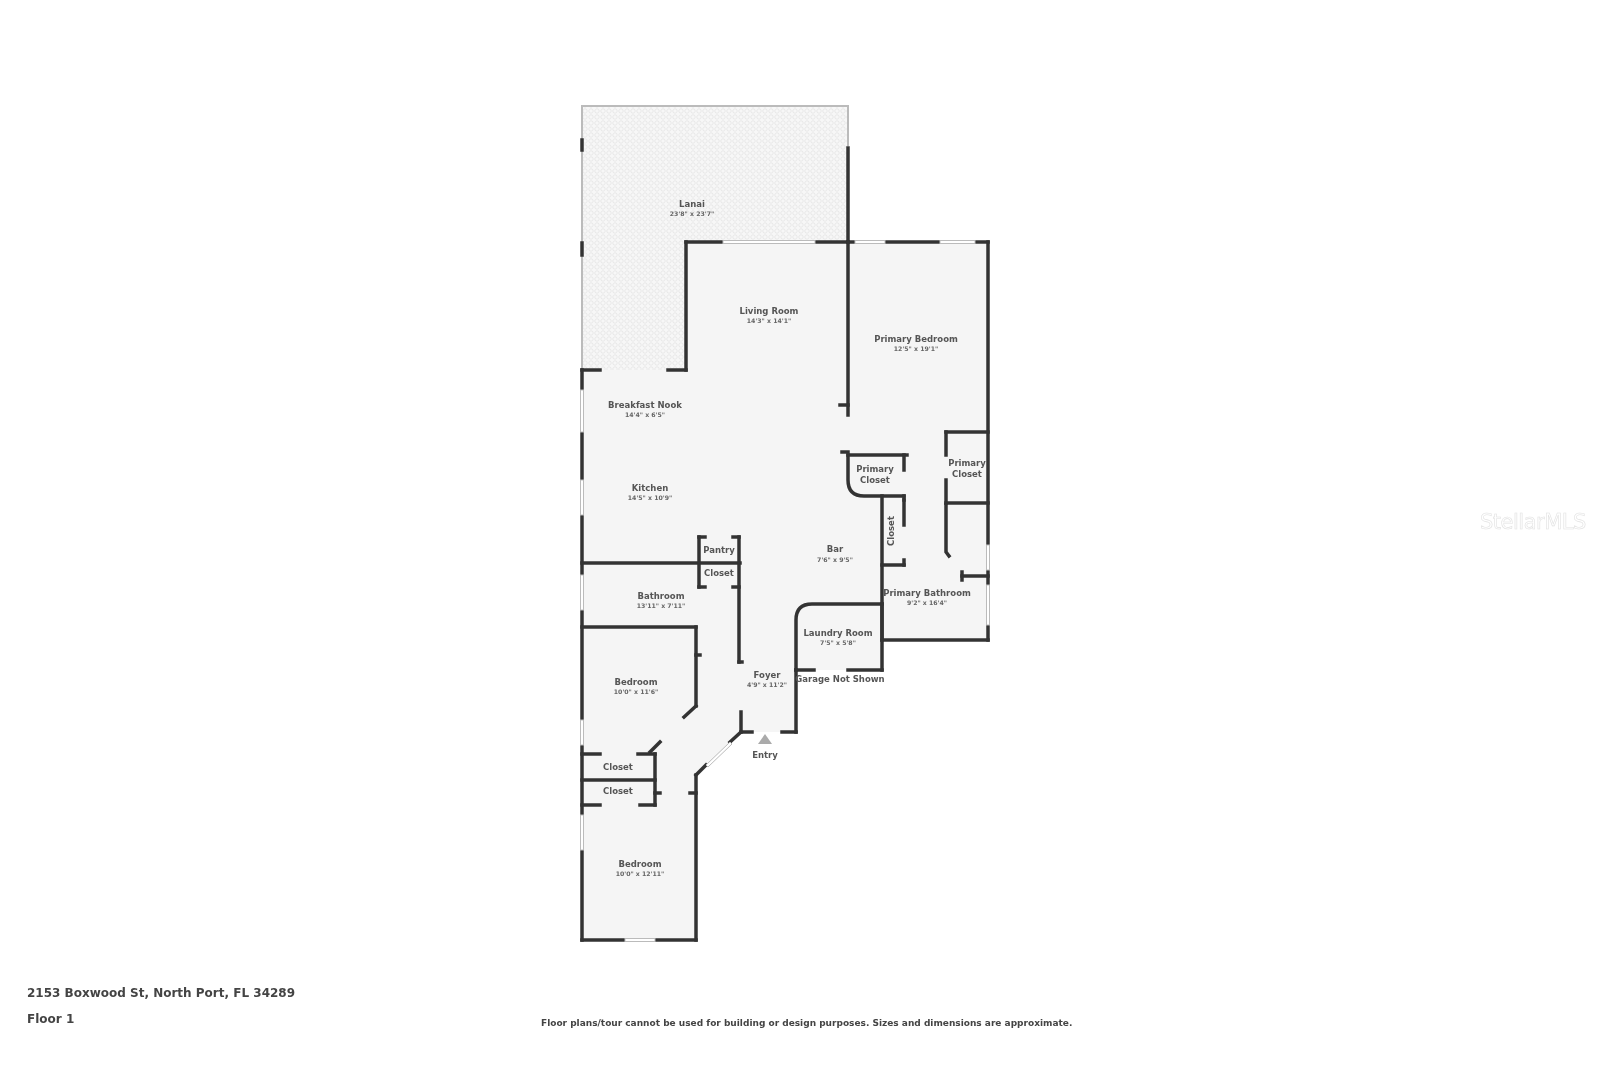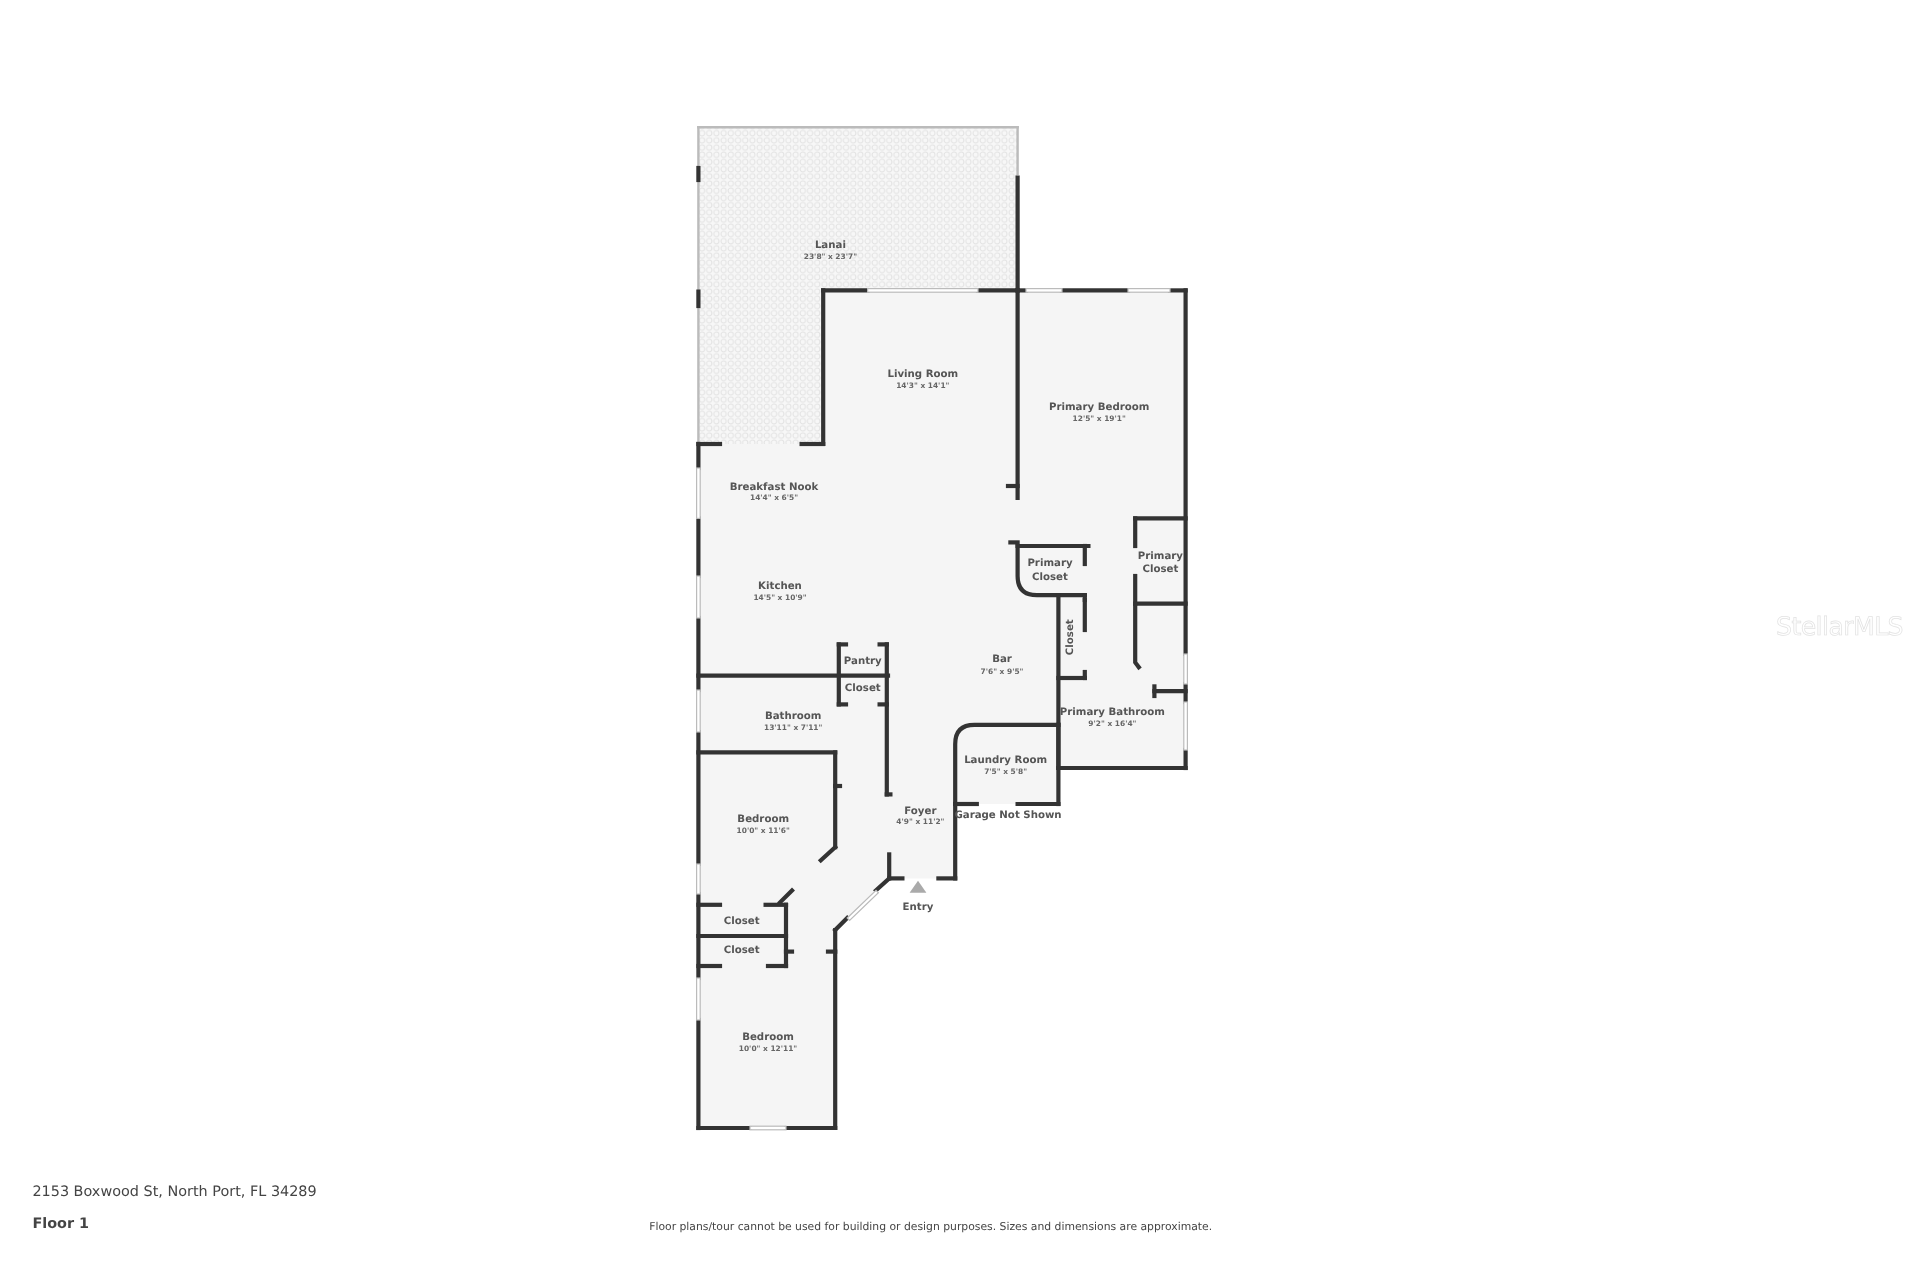--- a/index.html
+++ b/index.html
@@ -1,23 +1,23 @@
 <!DOCTYPE html>
 <html><head>
   <meta charset="utf-8">
   <style>
     html, body { margin: 0; padding: 0; background: #ffffff; }
     body { width: 1600px; height: 1066px; position: relative; overflow: hidden;
            font-family: "DejaVu Sans", "Liberation Sans", sans-serif; color: #444; }
     #plan { position: absolute; left: 0; top: 0; }
     .room-name { font-family: "DejaVu Sans", sans-serif; font-weight: bold; font-size: 8.5px; fill: #555; }
     .room-dim  { font-family: "DejaVu Sans", sans-serif; font-weight: bold; font-size: 6.2px; fill: #666; }
-    .footer-address { position: absolute; left: 27px; top: 986px; font-weight: normal; font-size: 12px; color: #444; }
+    .footer-address { position: absolute; left: 27px; top: 986px; font-weight: bold; font-size: 12px; color: #444; }
     .footer-floor { position: absolute; left: 27px; top: 1012px; font-weight: bold; font-size: 12px; color: #444; }
-    .disclaimer { position: absolute; left: 541px; top: 1018px; font-weight: normal; font-size: 9px; color: #444; }
+    .disclaimer { position: absolute; left: 541px; top: 1018px; font-weight: bold; font-size: 9px; color: #444; }
     .watermark { position: absolute; left: 1480px; top: 510px; font-size: 21px; color: transparent;
                  -webkit-text-stroke: 0.6px #e2e2e2; letter-spacing: -0.5px; }
   </style>
 </head>
 <body>
 
 <svg id="plan" width="1600" height="1066" viewBox="0 0 1600 1066" xmlns="http://www.w3.org/2000/svg">
   <defs>
     <pattern id="lanaiPat" width="6" height="6" patternUnits="userSpaceOnUse">
       <rect width="6" height="6" fill="#f7f7f7"></rect>

